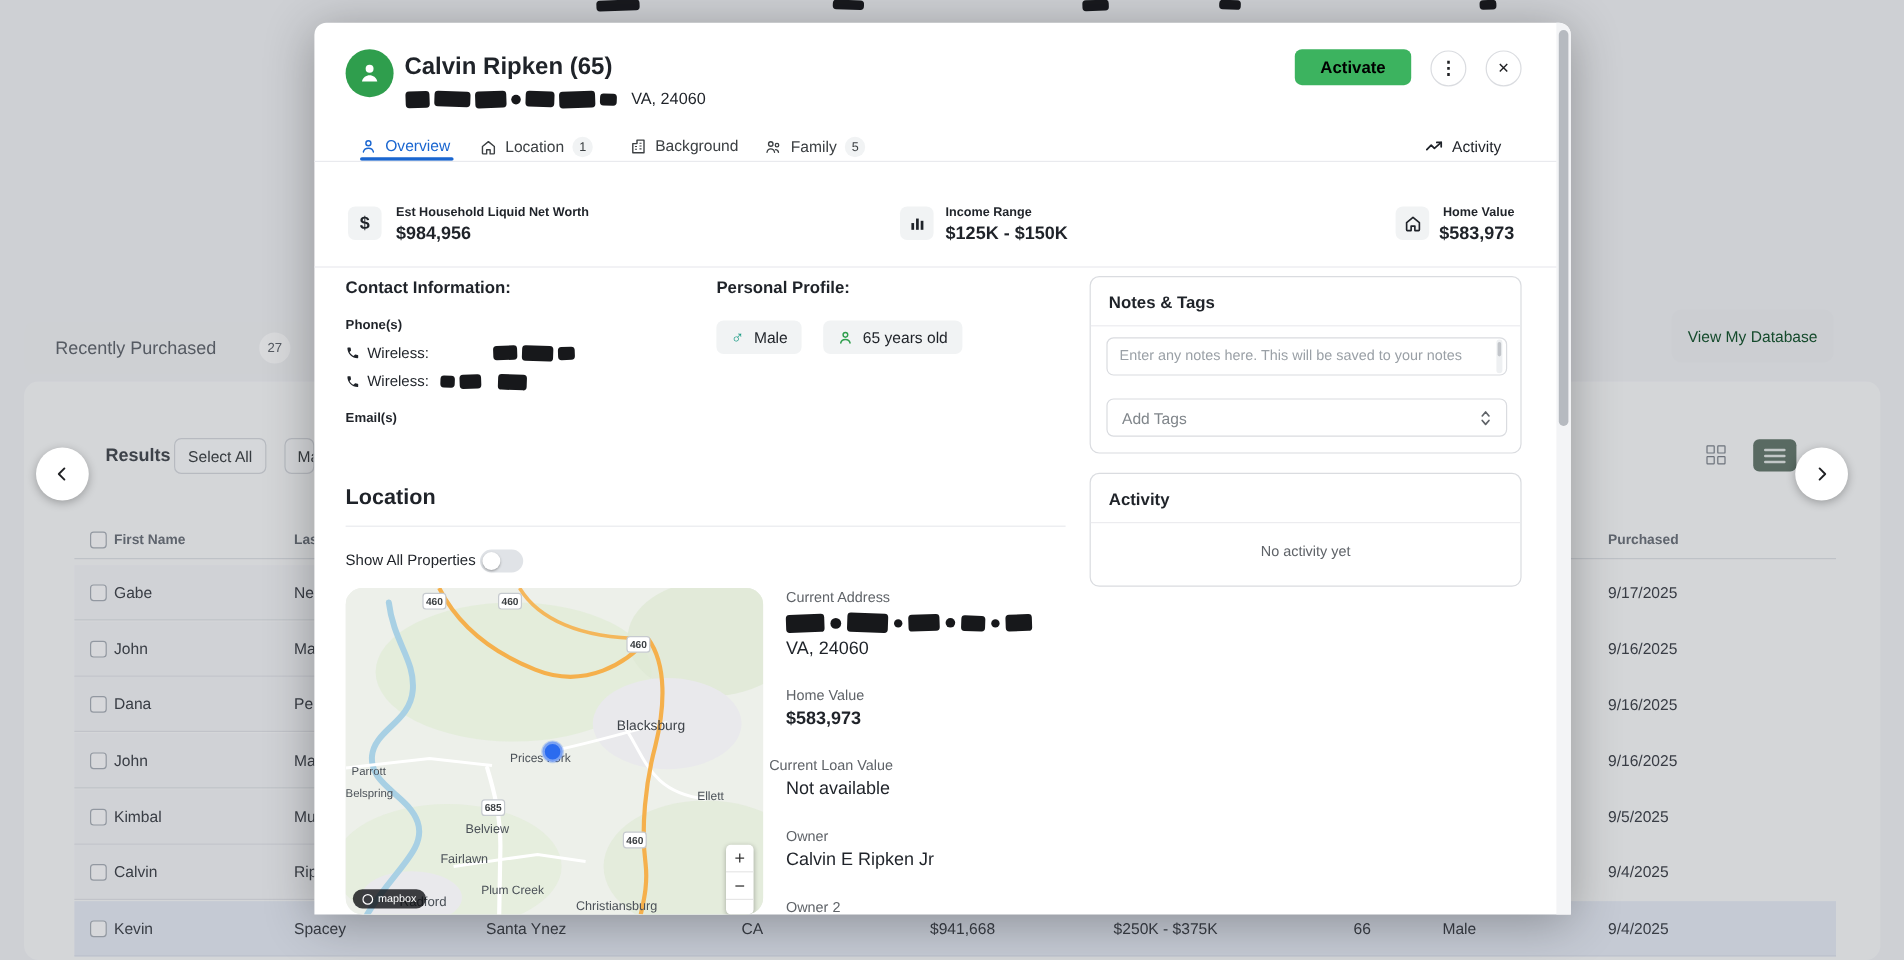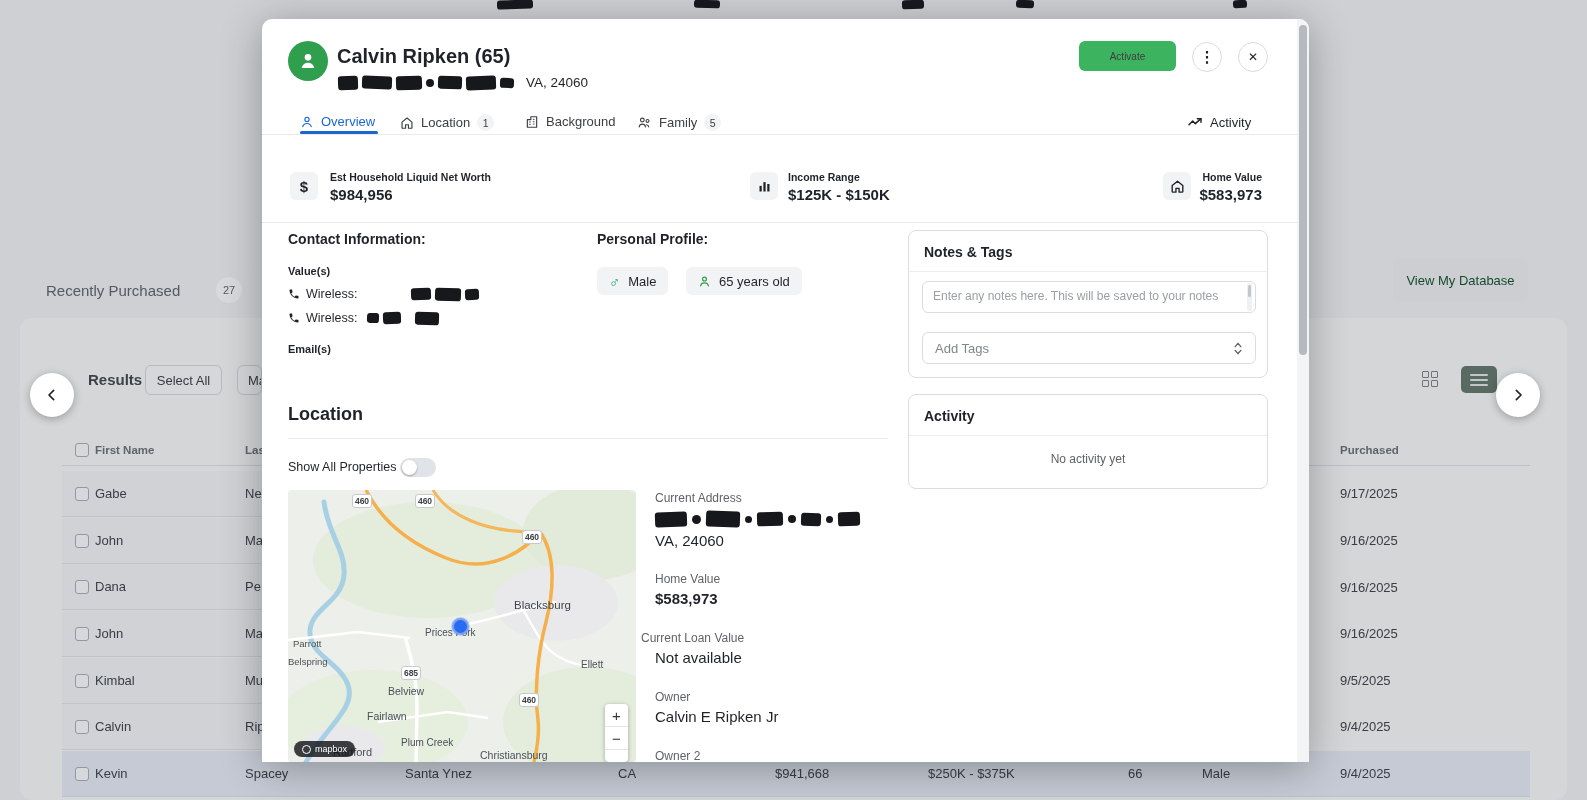--- a/index.html
+++ b/index.html
@@ -25,21 +25,21 @@
 .view-grid div{border:1.5px solid #7d838b;border-radius:1px}
 .view-list-btn{background:#66796d;border-radius:5px;display:flex;flex-direction:column;justify-content:center;gap:3px;align-items:center;cursor:pointer}
 .view-list-btn i{display:block;width:18px;height:2px;background:#e4e8e6;border-radius:1px}
 .nav-circle{position:absolute;z-index:20;width:44px;height:44px;border-radius:50%;background:#fff;box-shadow:0 2px 8px rgba(0,0,0,.28);display:flex;align-items:center;justify-content:center;cursor:pointer}
 
 .modal{position:absolute;left:262px;top:19px;width:1047px;height:743px;background:#fff;border-radius:10px 10px 0 0;box-shadow:0 6px 42px rgba(0,0,0,.30);z-index:30}
 .m-sb-track{position:absolute;right:0;top:0;width:12px;height:100%;background:#f3f4f6;border-radius:0 10px 0 0}
 .m-sb-thumb{position:absolute;right:2px;top:6px;width:8px;height:330px;background:#b6bac0;border-radius:4px;cursor:pointer}
 .avatar{width:40px;height:40px;border-radius:50%;background:#2f9e4d;color:#fff;display:flex;align-items:center;justify-content:center}
 .m-title{font-size:20px;font-weight:700;color:#1f2329;white-space:nowrap}
-.btn-activate{background:#3cb35f;color:#404040;border:none;border-radius:6px;font-size:10px;font-weight:400;font-family:inherit;cursor:pointer}
+.btn-activate{background:#3cb35f;color:#000000;border:none;border-radius:6px;font-size:14px;font-weight:700;font-family:inherit;cursor:pointer}
 .circle-btn{width:30px;height:30px;border-radius:50%;border:1px solid #dadce0;background:#fff;display:flex;align-items:center;justify-content:center;color:#202124;cursor:pointer;font-size:14px}
 .tab{display:flex;align-items:center;gap:7px;font-size:13px;color:#3c4043;font-weight:500;cursor:pointer;white-space:nowrap}
 .tab.active{color:#1a66d0}
 .tab-badge{width:17px;height:17px;border-radius:50%;background:#f1f3f4;font-size:10.5px;color:#3c4043;display:flex;align-items:center;justify-content:center;font-weight:500}
 .tab-underline{position:absolute;height:3px;border-radius:2px;background:#1a66d0}
 .hr{position:absolute;background:#e9eaee;height:1px}
 .stat-tile{width:28px;height:28px;border-radius:6px;background:#f1f3f4;color:#1f2329;display:flex;align-items:center;justify-content:center;font-weight:700;font-size:15px}
 .stat-label{font-size:10.5px;font-weight:700;color:#1f2329;white-space:nowrap}
 .stat-value{font-size:15px;font-weight:700;color:#1f2329;white-space:nowrap}
 .sec-h{font-size:14px;font-weight:700;color:#1f2329;white-space:nowrap}
@@ -51,21 +51,21 @@
 .card-h{font-size:14px;font-weight:700;color:#1f2329}
 .card-hr{position:absolute;left:0;right:0;height:1px;background:#ececef}
 .note-area{position:absolute;border:1px solid #dadce0;border-radius:6px;font-size:12px;color:#9aa0a6;padding:7px 24px 7px 10px;font-family:inherit;resize:none;overflow:hidden;white-space:nowrap;background:#fff}
 .note-area::placeholder{color:#9aa0a6}
 .note-sb{position:absolute;width:5px;background:#eef0f2;border-radius:3px}
 .note-sb i{display:block;width:3px;height:12px;margin:2px auto 0;background:#c2c5ca;border-radius:2px}
 .tags-select{position:absolute;border:1px solid #dadce0;border-radius:6px;display:flex;align-items:center;padding:0 12px;font-size:13px;color:#80868b;cursor:pointer;background:#fff}
 .loc-h{font-size:18px;font-weight:700;color:#1f2329}
 .toggle{position:absolute;width:36px;height:19px;border-radius:10px;background:#e0e3e7;cursor:pointer}
 .toggle .knob{position:absolute;left:2px;top:2px;width:15px;height:15px;border-radius:50%;background:#fff;box-shadow:0 1px 2px rgba(0,0,0,.3)}
-.map{position:absolute;border-radius:4px;overflow:hidden;background:#edf0ea;cursor:grab}
+.map{position:absolute;border-radius:14px;overflow:hidden;background:#edf0ea;cursor:grab}
 .map-label{position:absolute;color:#4a5057;white-space:nowrap}
 .shield{position:absolute;width:20px;height:14px;background:#fff;border:1px solid #c6cacf;border-radius:3px;font-size:8.5px;color:#3c4043;display:flex;align-items:center;justify-content:center;font-weight:700}
 .marker{position:absolute;width:17px;height:17px;border-radius:50%;background:#2b6bef;border:2.5px solid #7ba2f2;box-shadow:0 0 0 1px rgba(43,107,239,.25)}
 .zoomctl{position:absolute;width:23px;background:#fff;border-radius:4px;box-shadow:0 1px 4px rgba(0,0,0,.3);overflow:hidden}
 .zoom-btn{height:23px;display:flex;align-items:center;justify-content:center;font-size:15px;color:#333;border-bottom:1px solid #e6e6e6;cursor:pointer}
 .mapbox-pill{position:absolute;height:16px;background:rgba(10,12,16,.78);border-radius:8px;color:#fff;font-size:9px;display:flex;align-items:center;gap:4px;padding:0 8px}
 .mapbox-pill .logo{width:9px;height:9px;border-radius:50%;border:1.5px solid #fff}
 .d-label{font-size:12px;color:#5f6368;white-space:nowrap}
 .d-value{font-size:15px;color:#1f2329;font-weight:500;white-space:nowrap}
 .blobs{display:flex;align-items:center}
@@ -272,21 +272,21 @@
       <svg width="15" height="15" viewBox="0 0 24 24">
           <path d="M3.5 10.5L12 3.5l8.5 7V20a1 1 0 0 1-1 1h-5v-6h-5v6h-5a1 1 0 0 1-1-1z" fill="none" stroke="#1f2329" stroke-width="2.2" stroke-linejoin="round"></path>
         </svg>
     </div>
     <div class="a stat-label" style="left:820px;top:152px;width:180px;text-align:right">Home Value</div>
     <div class="a stat-value" style="left:820px;top:167px;width:180px;text-align:right;font-weight:600">$583,973</div>
 
     <div class="hr" style="left:0;top:203px;width:1035px"></div>
 
     <div class="a sec-h" style="left:26px;top:212px">Contact Information:</div>
-    <div class="a small-h" style="left:26px;top:246px">Value(s)</div>
+    <div class="a small-h" style="left:26px;top:246px">Phone(s)</div>
     <div class="a phone-row" style="left:26px;top:268px">
       <svg width="12" height="12" viewBox="0 0 24 24">
           <path d="M6.6 10.8c1.5 2.8 3.8 5.1 6.6 6.6l2.2-2.2c.3-.3.7-.4 1-.3 1.1.4 2.4.6 3.6.6.6 0 1 .4 1 1V20c0 .6-.4 1-1 1C10.8 21 3 13.2 3 4c0-.6.4-1 1-1h3.5c.6 0 1 .4 1 1 0 1.3.2 2.5.6 3.6.1.3 0 .7-.3 1L6.6 10.8z" fill="#1f2329"></path>
         </svg>
       <span>Wireless:</span>
       <span class="blobs" style="gap:4px;margin-left:48px">
         <span class="redact rot1" style="width:20px;height:12px"></span>
         <span class="redact rot2" style="width:26px;height:13px"></span>
         <span class="redact rot1" style="width:14px;height:11px"></span>
       </span>

